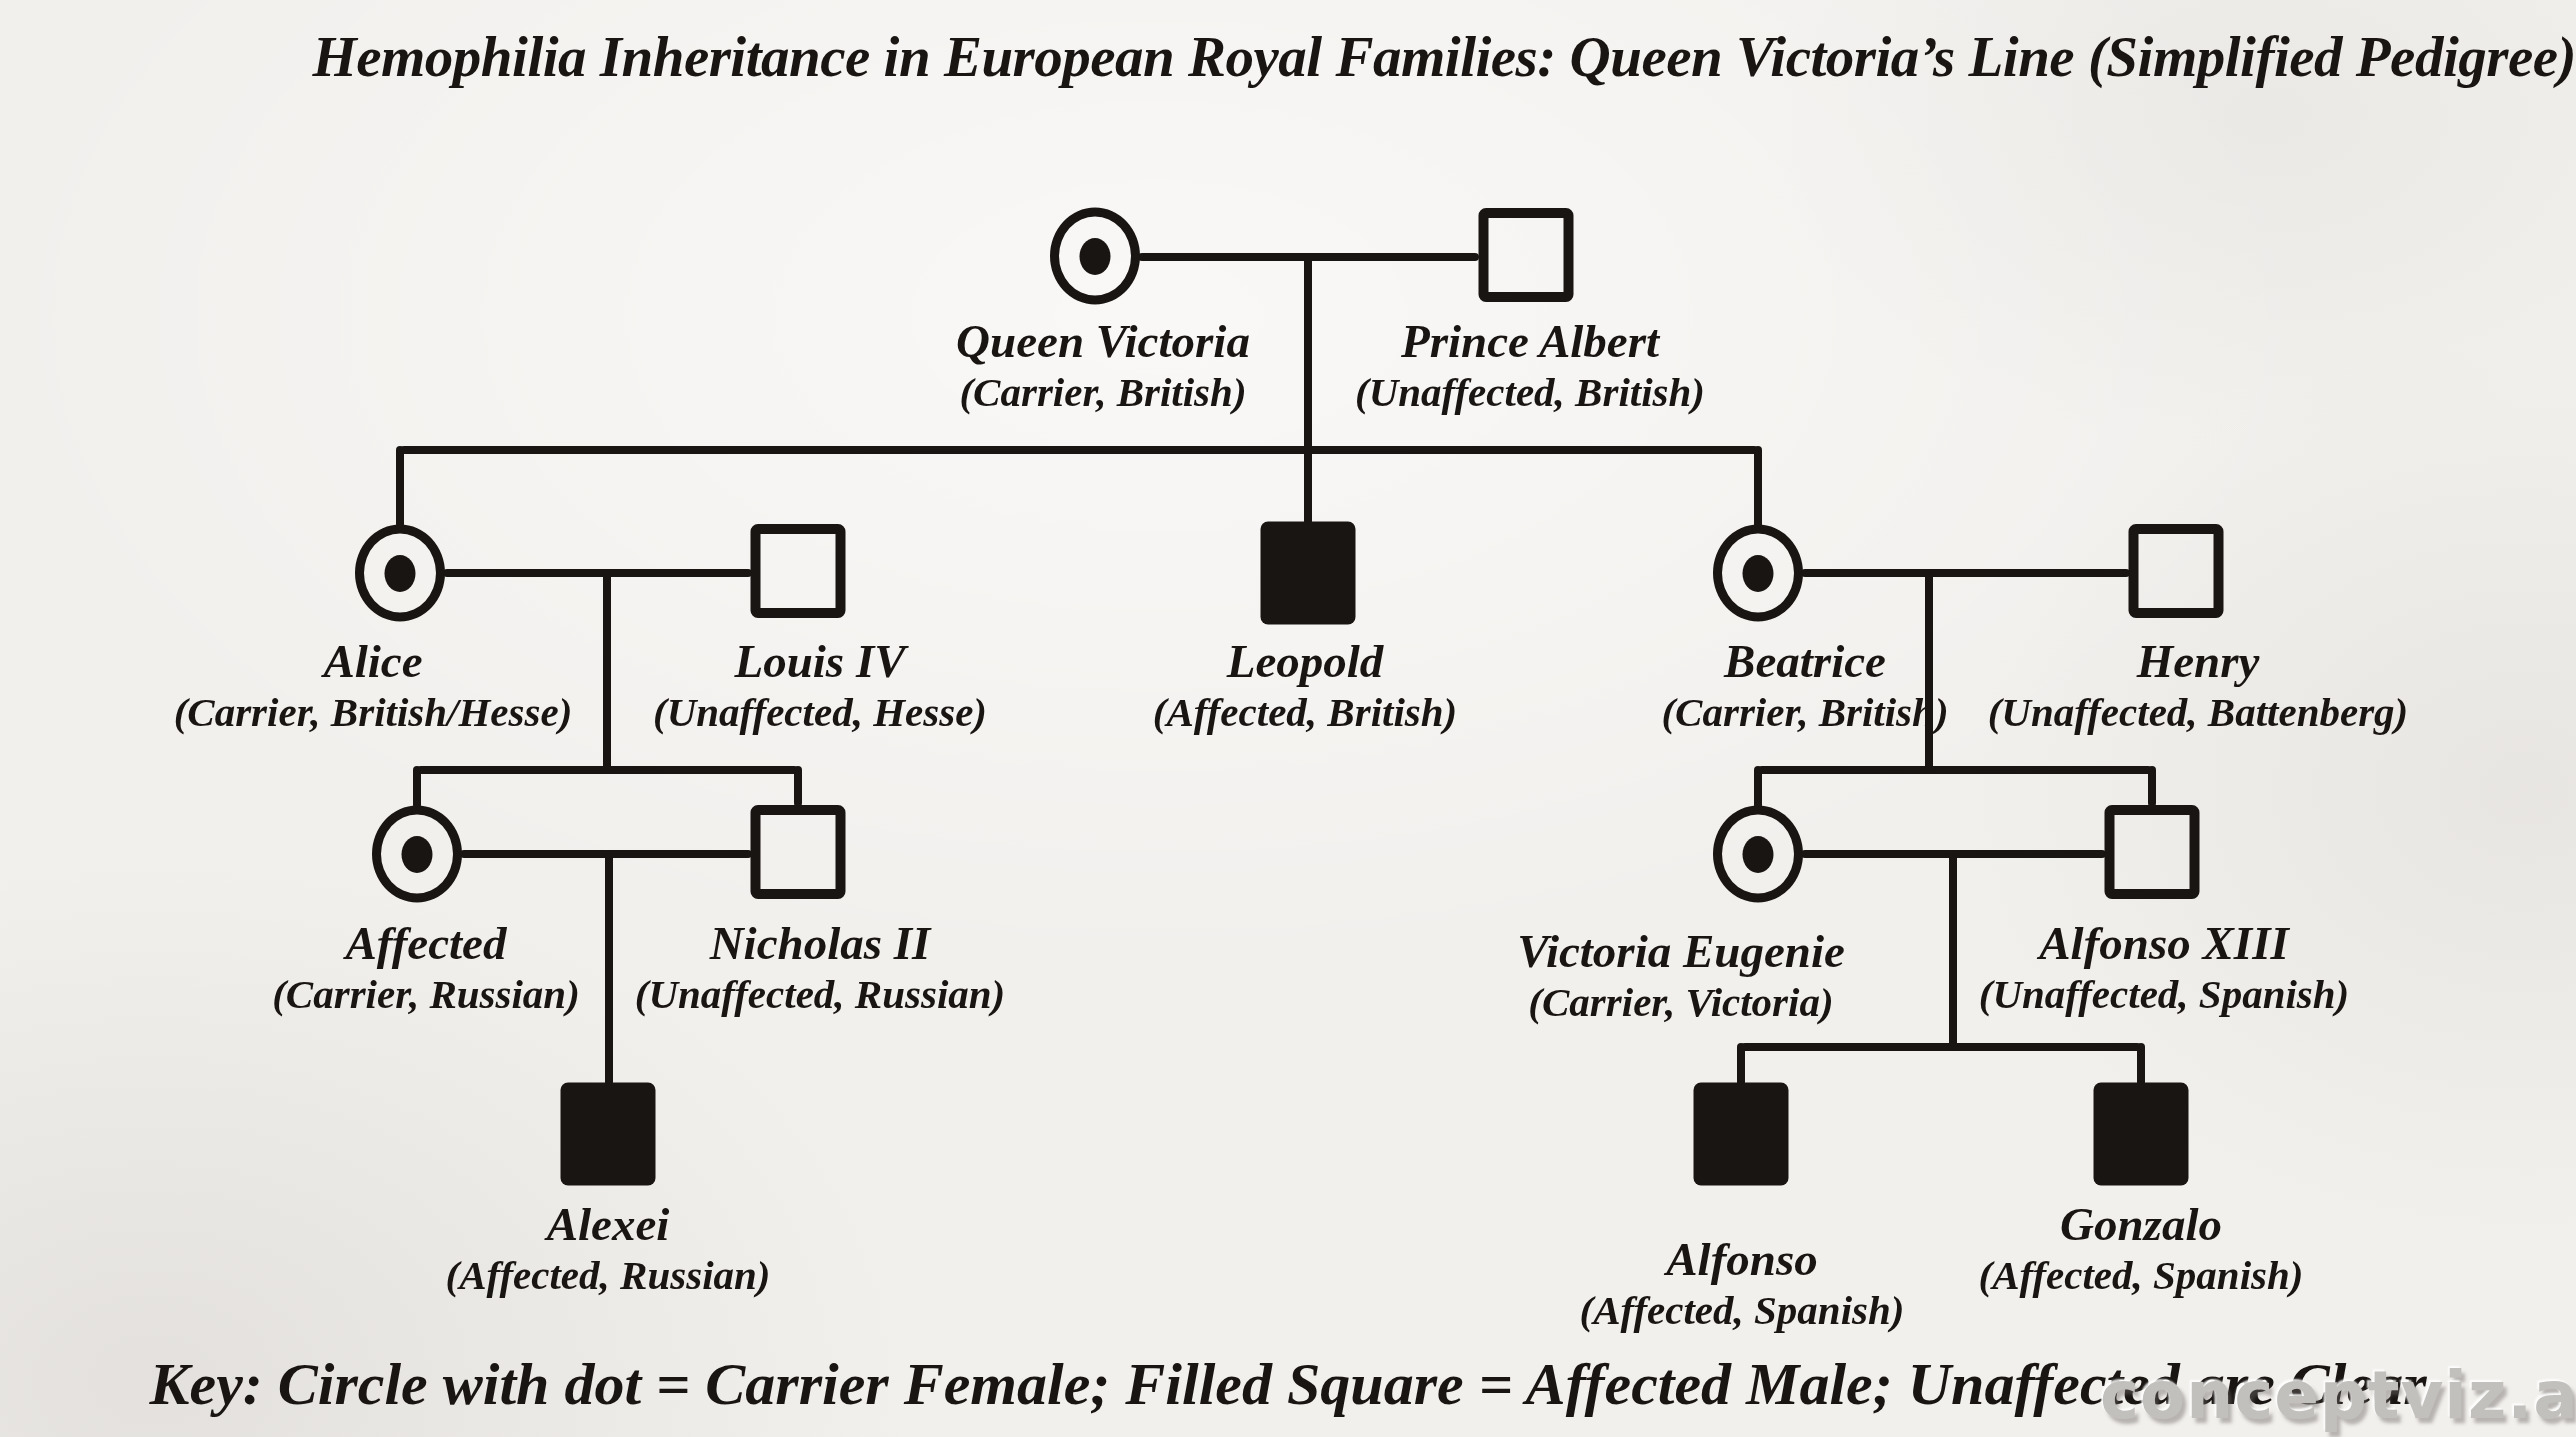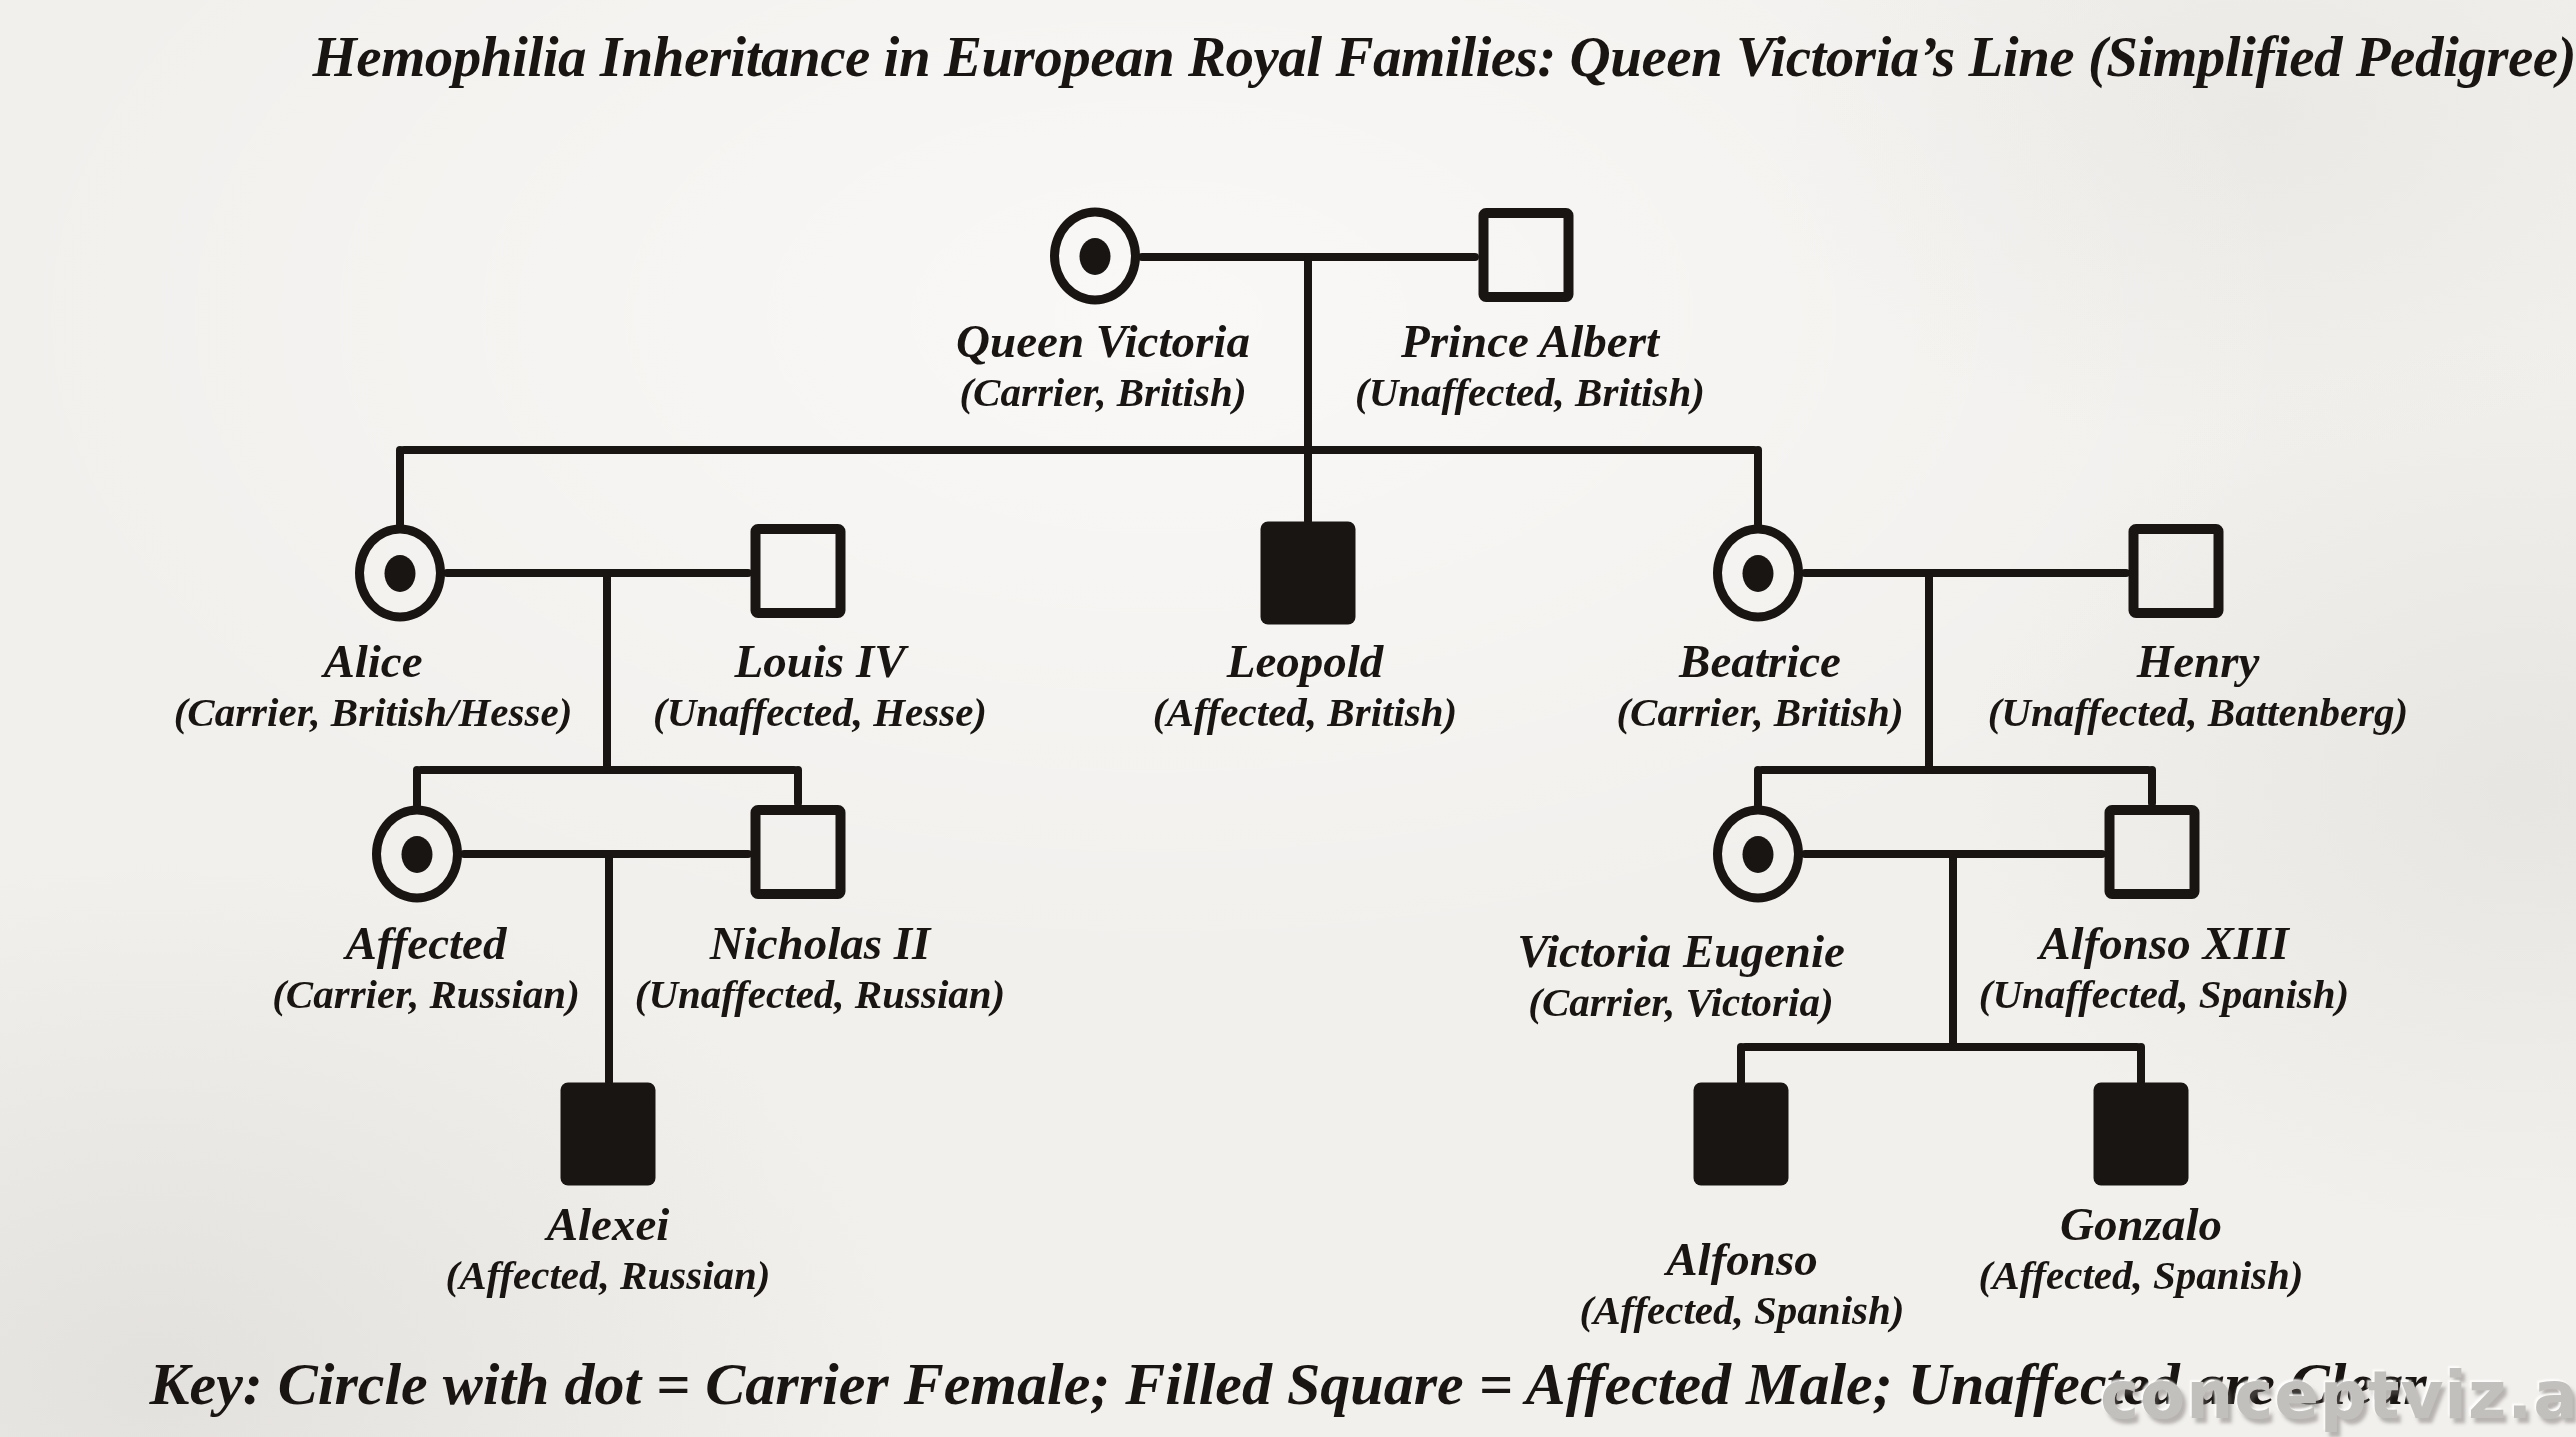--- a/index.html
+++ b/index.html
@@ -114,21 +114,21 @@
         <div class="pstatus">(Unaffected, Hesse)</div>
       </div>
       <div class="symbol affected-male" style="left: 1308px; top: 573px;"></div>
       <div class="plabel" style="left: 1305px; top: 635px;">
         <div class="pname">Leopold</div>
         <div class="pstatus">(Affected, British)</div>
       </div>
       <div class="symbol carrier-female" style="left: 1758px; top: 573px;">
         <div class="dot"></div>
       </div>
-      <div class="plabel" style="left: 1760px; top: 635px;">
+      <div class="plabel" style="left: 1805px; top: 635px;">
         <div class="pname">Beatrice</div>
         <div class="pstatus">(Carrier, British)</div>
       </div>
       <div class="symbol unaffected-male" style="left: 2176px; top: 571px;"></div>
       <div class="plabel" style="left: 2198px; top: 635px;">
         <div class="pname">Henry</div>
         <div class="pstatus">(Unaffected, Battenberg)</div>
       </div>
       <div class="symbol carrier-female" style="left: 417px; top: 854px;">
         <div class="dot"></div>

